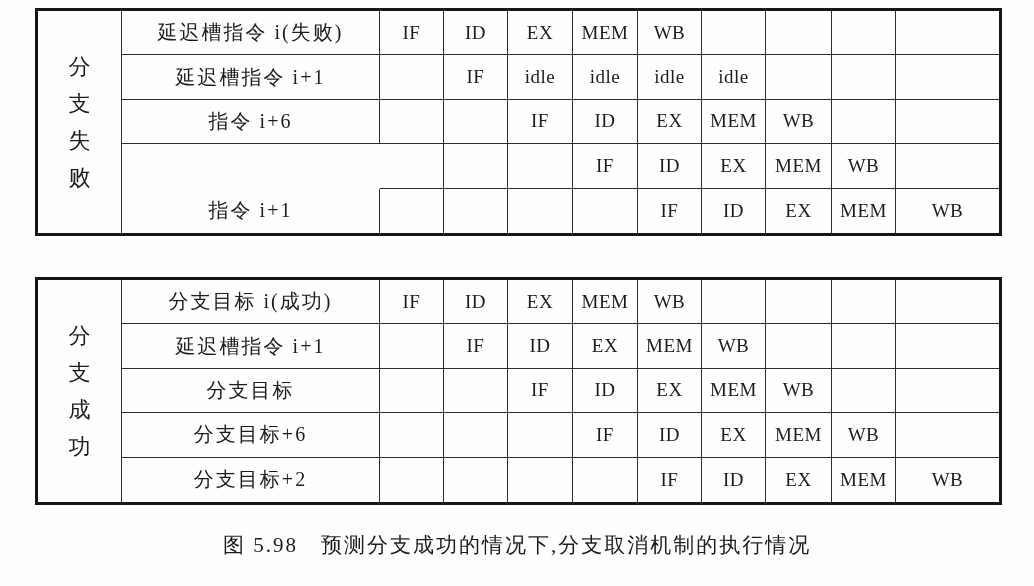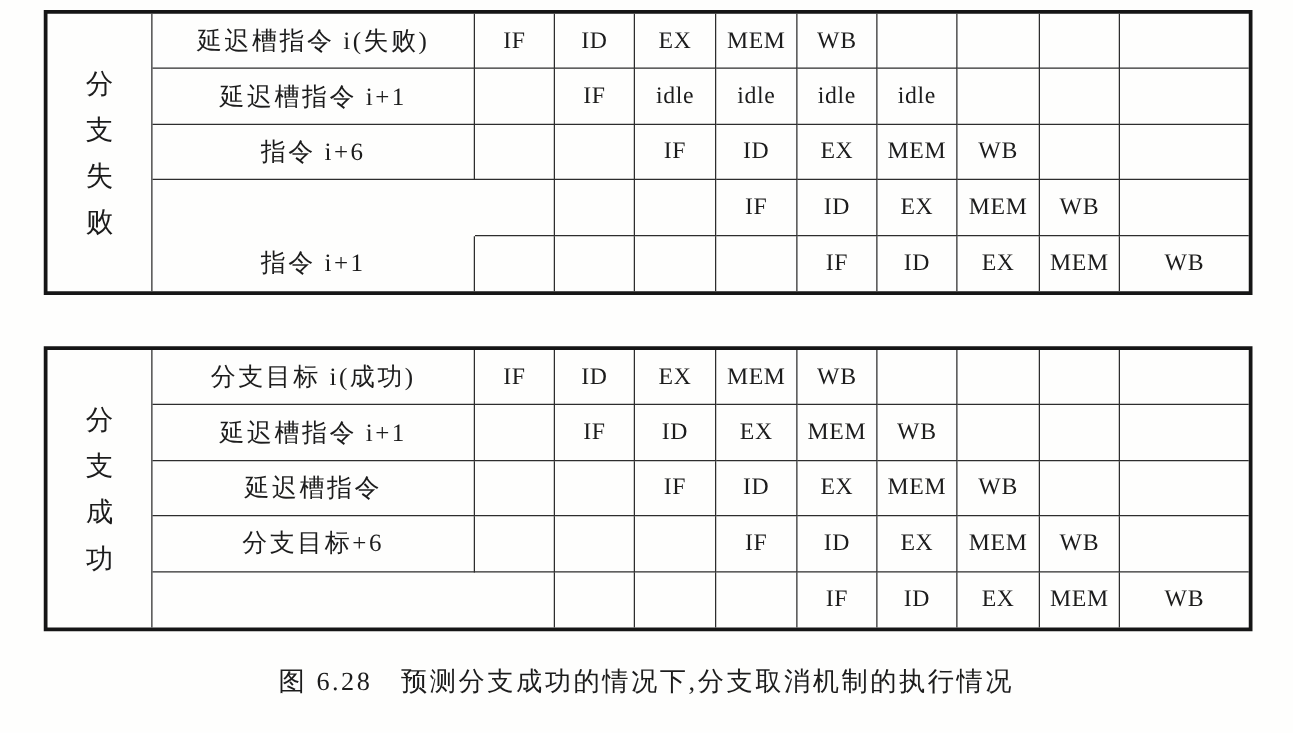--- a/index.html
+++ b/index.html
@@ -139,44 +139,45 @@
       <div class="cell name" style="grid-area: 2 / 2;">延迟槽指令 i+1</div>
       <div class="cell stage" style="grid-area: 2 / 3;"></div>
       <div class="cell stage" style="grid-area: 2 / 4;">IF</div>
       <div class="cell stage" style="grid-area: 2 / 5;">ID</div>
       <div class="cell stage" style="grid-area: 2 / 6;">EX</div>
       <div class="cell stage" style="grid-area: 2 / 7;">MEM</div>
       <div class="cell stage" style="grid-area: 2 / 8;">WB</div>
       <div class="cell stage" style="grid-area: 2 / 9;"></div>
       <div class="cell stage" style="grid-area: 2 / 10;"></div>
       <div class="cell stage last-col" style="grid-area: 2 / 11;"></div>
-      <div class="cell name" style="grid-area: 3 / 2;">延迟槽指令</div>
+      <div class="cell name" style="grid-area: 3 / 2;">分支目标</div>
       <div class="cell stage" style="grid-area: 3 / 3;"></div>
       <div class="cell stage" style="grid-area: 3 / 4;"></div>
       <div class="cell stage" style="grid-area: 3 / 5;">IF</div>
       <div class="cell stage" style="grid-area: 3 / 6;">ID</div>
       <div class="cell stage" style="grid-area: 3 / 7;">EX</div>
       <div class="cell stage" style="grid-area: 3 / 8;">MEM</div>
       <div class="cell stage" style="grid-area: 3 / 9;">WB</div>
       <div class="cell stage" style="grid-area: 3 / 10;"></div>
       <div class="cell stage last-col" style="grid-area: 3 / 11;"></div>
       <div class="cell name" style="grid-area: 4 / 2;">分支目标+6</div>
       <div class="cell stage" style="grid-area: 4 / 3;"></div>
       <div class="cell stage" style="grid-area: 4 / 4;"></div>
       <div class="cell stage" style="grid-area: 4 / 5;"></div>
       <div class="cell stage" style="grid-area: 4 / 6;">IF</div>
       <div class="cell stage" style="grid-area: 4 / 7;">ID</div>
       <div class="cell stage" style="grid-area: 4 / 8;">EX</div>
       <div class="cell stage" style="grid-area: 4 / 9;">MEM</div>
       <div class="cell stage" style="grid-area: 4 / 10;">WB</div>
       <div class="cell stage last-col" style="grid-area: 4 / 11;"></div>
+      <div class="cell name last-row" style="grid-area: 5 / 2;">分支目标+2</div>
       <div class="cell stage last-row" style="grid-area: 5 / 3;"></div>
       <div class="cell stage last-row" style="grid-area: 5 / 4;"></div>
       <div class="cell stage last-row" style="grid-area: 5 / 5;"></div>
       <div class="cell stage last-row" style="grid-area: 5 / 6;"></div>
       <div class="cell stage last-row" style="grid-area: 5 / 7;">IF</div>
       <div class="cell stage last-row" style="grid-area: 5 / 8;">ID</div>
       <div class="cell stage last-row" style="grid-area: 5 / 9;">EX</div>
       <div class="cell stage last-row" style="grid-area: 5 / 10;">MEM</div>
       <div class="cell stage last-row last-col" style="grid-area: 5 / 11;">WB</div>
     </div>
-  <div class="caption">图 6.28　预测分支成功的情况下,分支取消机制的执行情况</div>
+  <div class="caption">图 5.98　预测分支成功的情况下,分支取消机制的执行情况</div>
 </div>
 
 </body></html>

